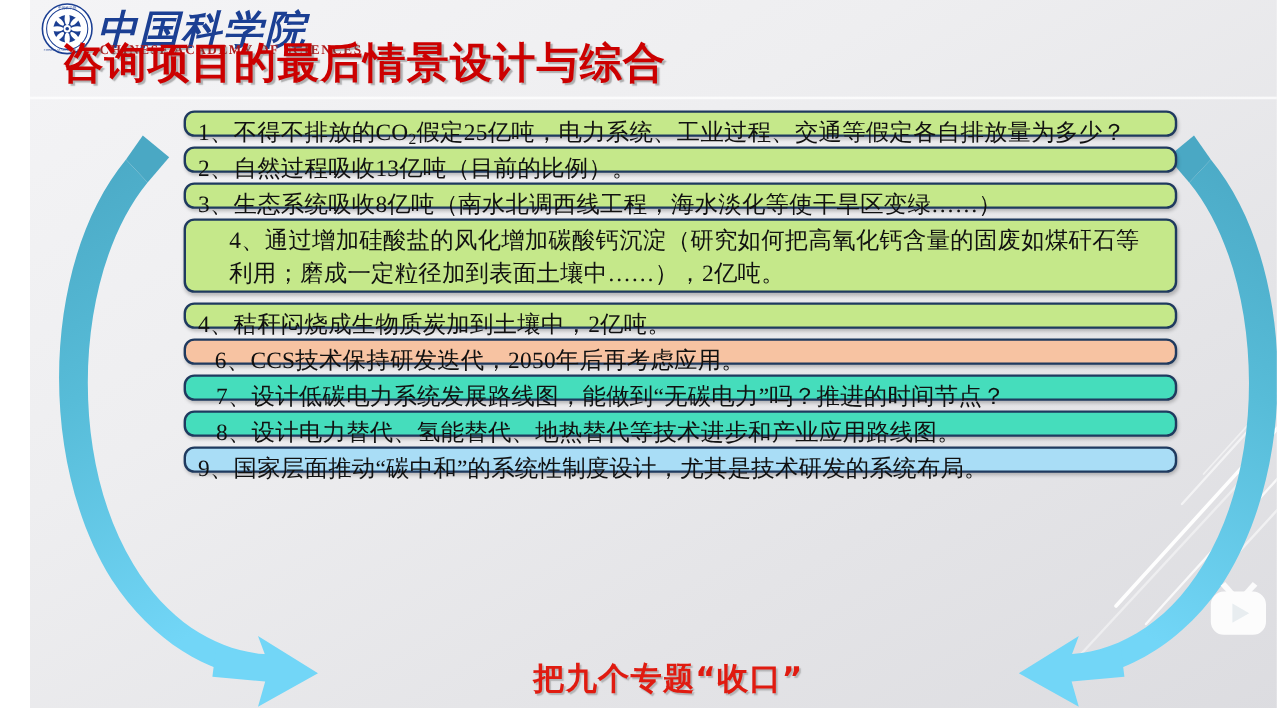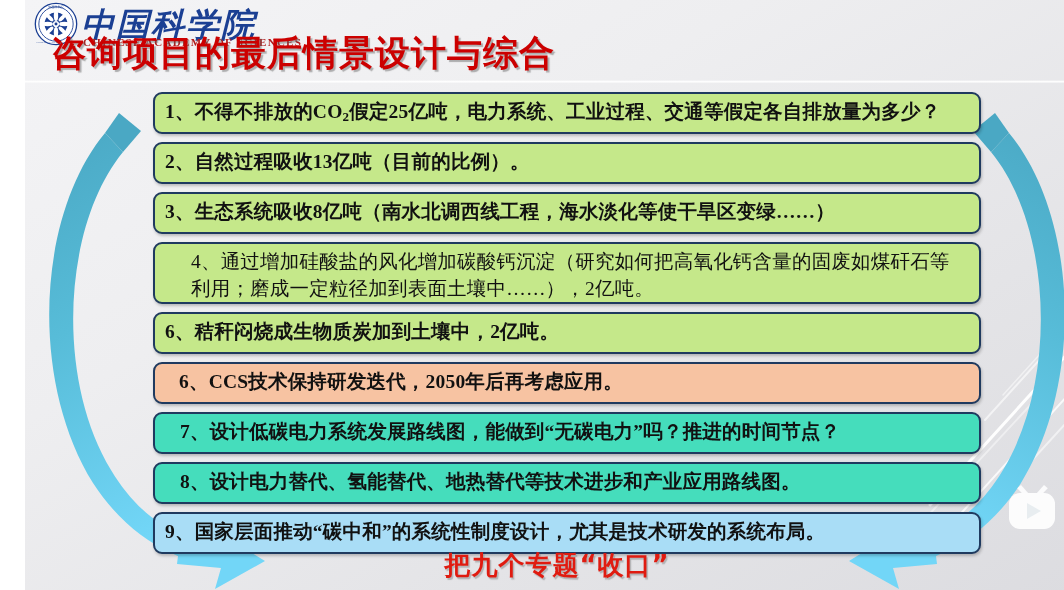--- a/index.html
+++ b/index.html
@@ -101,21 +101,21 @@
     border-radius: 9px;
     margin-bottom: 8px;
     padding: 4px 10px 5px 10px;
     font-family: "Liberation Serif", "DejaVu Serif", serif;
     font-size: 19.5px;
     line-height: 27px;
     color: #111111;
     letter-spacing: 0.2px;
     box-shadow: 1px 2px 3px rgba(0,0,0,0.22);
   }
-  .item.h1 { height: 42px; font-weight: bold; }
+  .item.h1 { height: 22px; }
   .item.h2 { height: 62px; padding-left: 36px; }
 
   .c-green  { background: #c5e88a; }
   .c-peach  { background: #f7c3a2; padding-left: 24px; }
   .c-teal   { background: #45ddbc; padding-left: 25px; }
   .c-blue   { background: #a9ddf6; }
 
   .item sub {
     font-size: 13px;
     vertical-align: -0.25em;
@@ -242,21 +242,21 @@
     <div class="item h1 c-green">
       <span>1、</span><span>不得不排放的CO</span><sub>2</sub><span>假定25亿吨，电力系统、工业过程、交通等假定各自排放量为多少？</span>
     </div>
 
     <div class="item h1 c-green">2、自然过程吸收13亿吨（目前的比例）。</div>
 
     <div class="item h1 c-green">3、生态系统吸收8亿吨（南水北调西线工程，海水淡化等使干旱区变绿……）</div>
 
     <div class="item h2 c-green">4、通过增加硅酸盐的风化增加碳酸钙沉淀（研究如何把高氧化钙含量的固废如煤矸石等利用；磨成一定粒径加到表面土壤中……），2亿吨。</div>
 
-    <div class="item h1 c-green">6、秸秆闷烧成生物质炭加到土壤中，2亿吨。</div>
+    <div class="item h1 c-green">4、秸秆闷烧成生物质炭加到土壤中，2亿吨。</div>
 
     <div class="item h1 c-peach">6、CCS技术保持研发迭代，2050年后再考虑应用。</div>
 
     <div class="item h1 c-teal">7、设计低碳电力系统发展路线图，能做到“无碳电力”吗？推进的时间节点？</div>
 
     <div class="item h1 c-teal">8、设计电力替代、氢能替代、地热替代等技术进步和产业应用路线图。</div>
 
     <div class="item h1 c-blue">9、国家层面推动“碳中和”的系统性制度设计，尤其是技术研发的系统布局。</div>
 
   </div>

